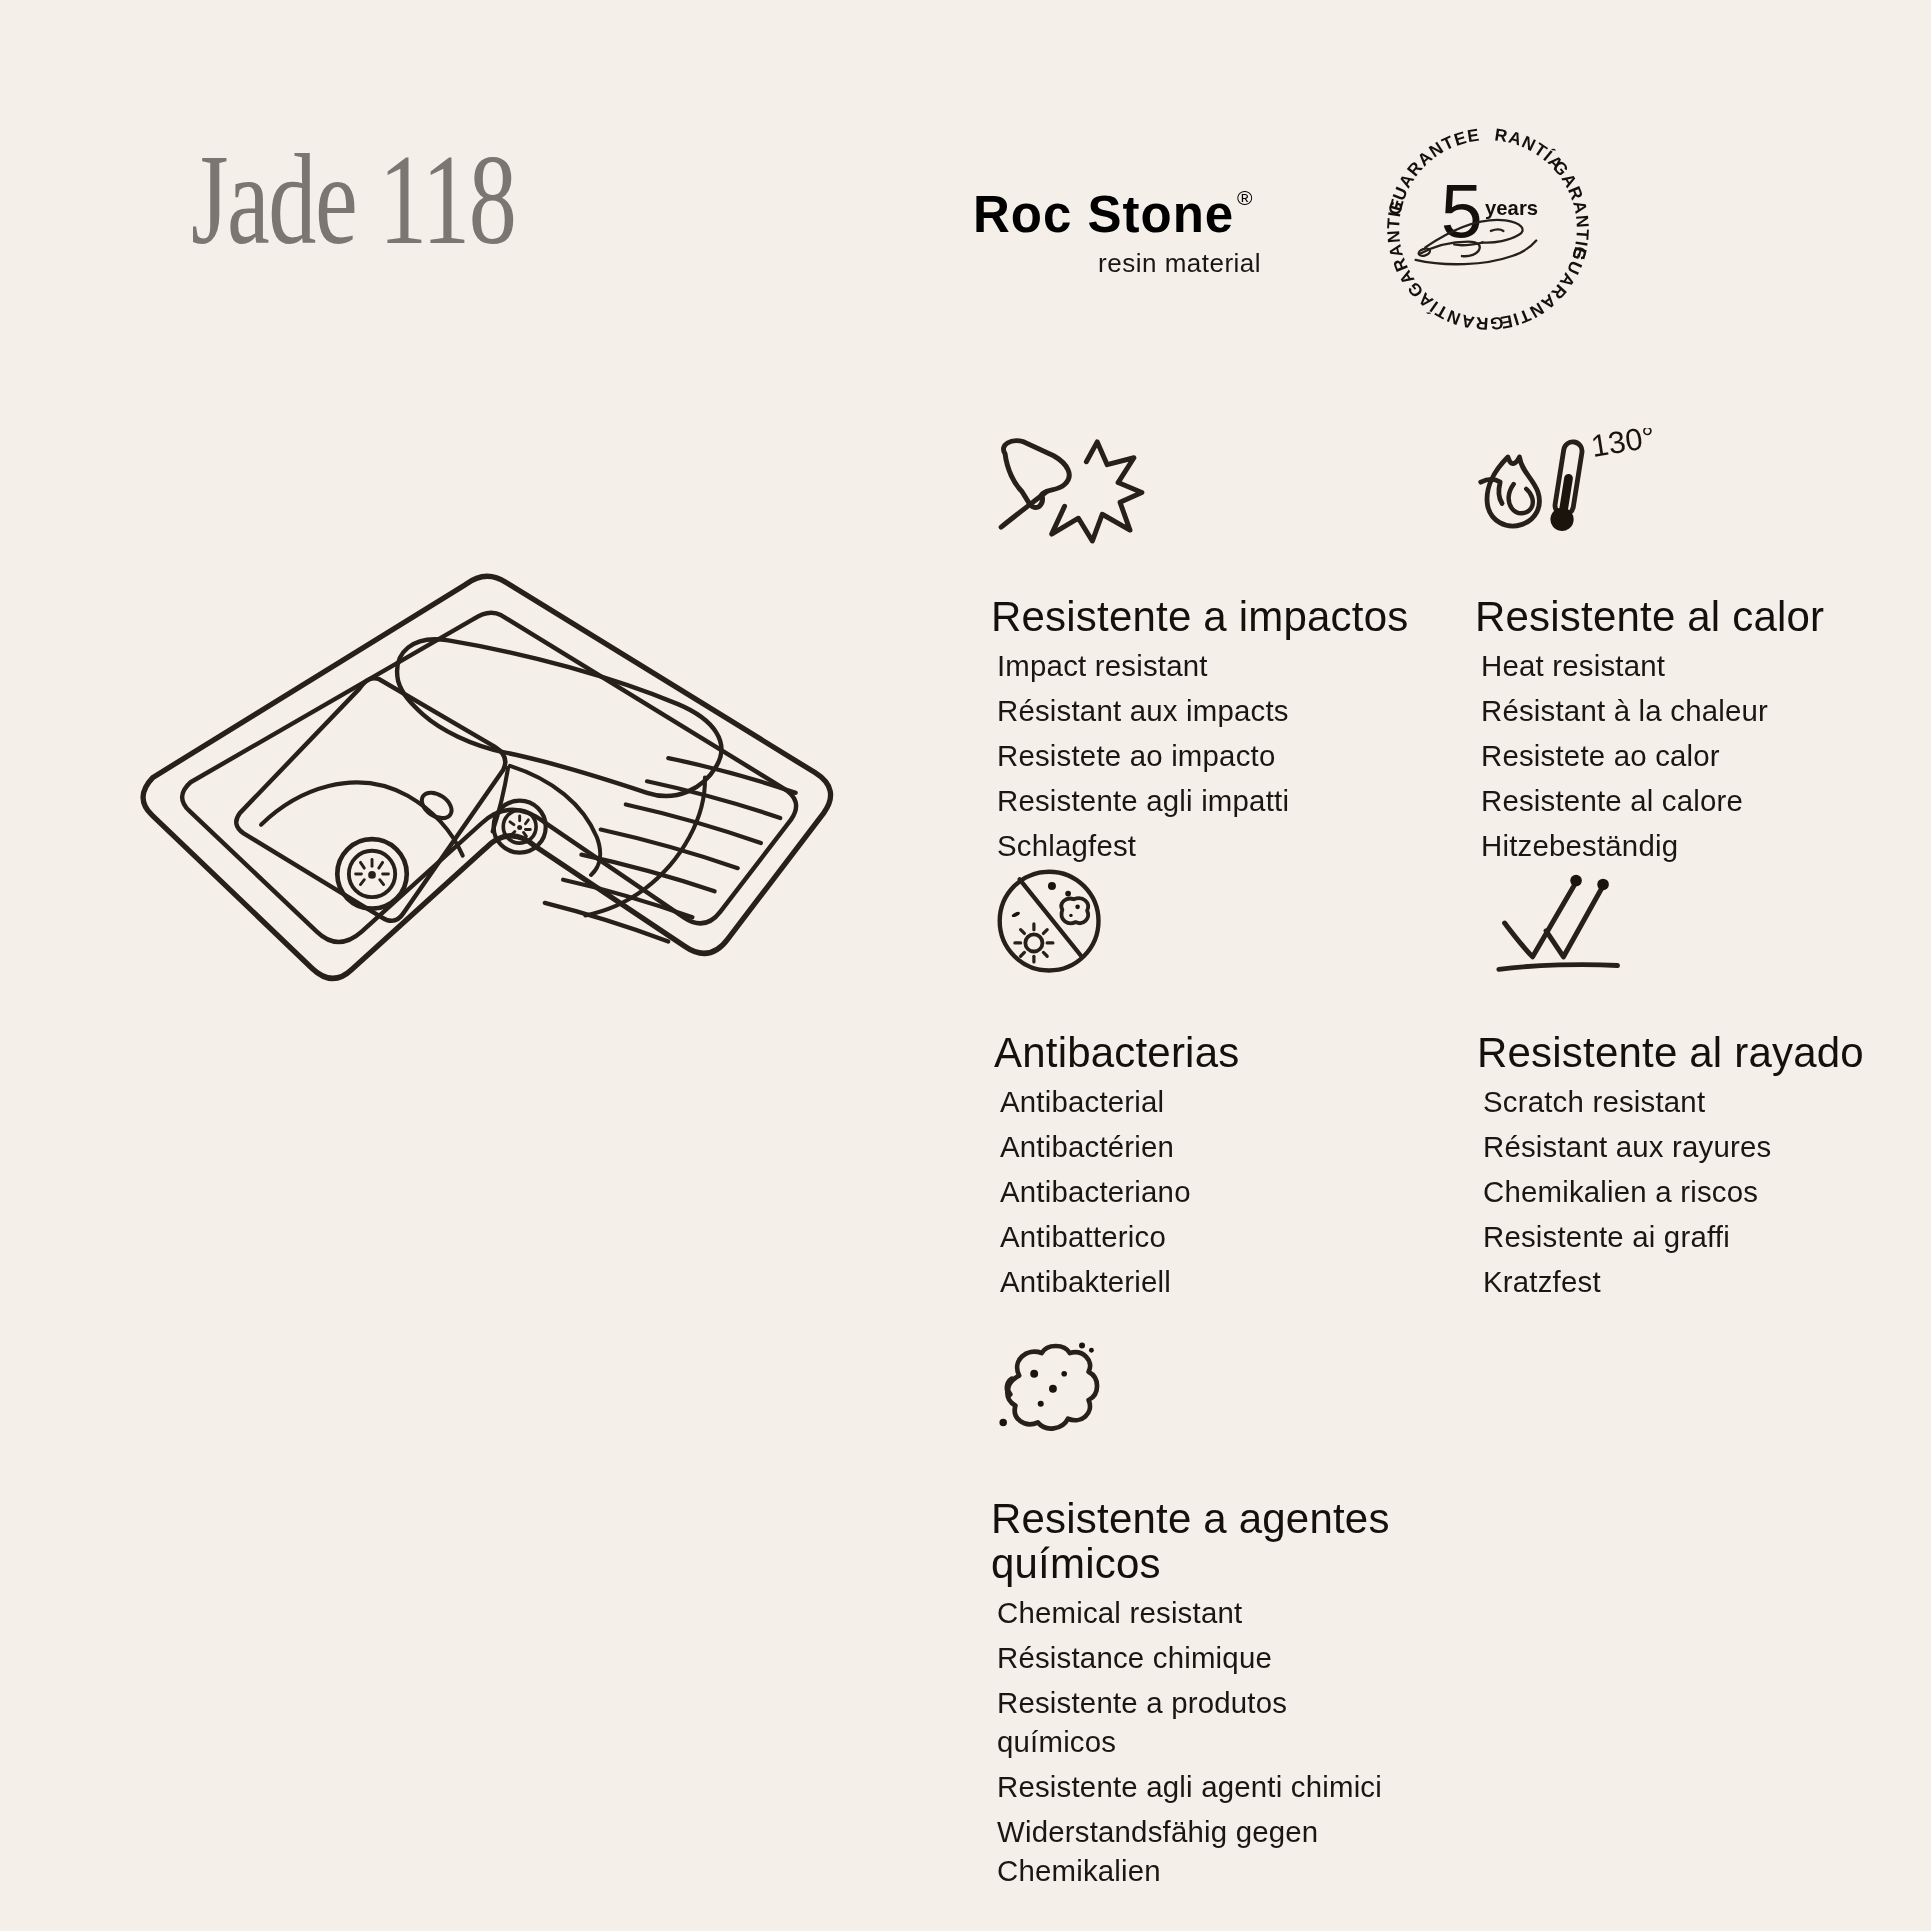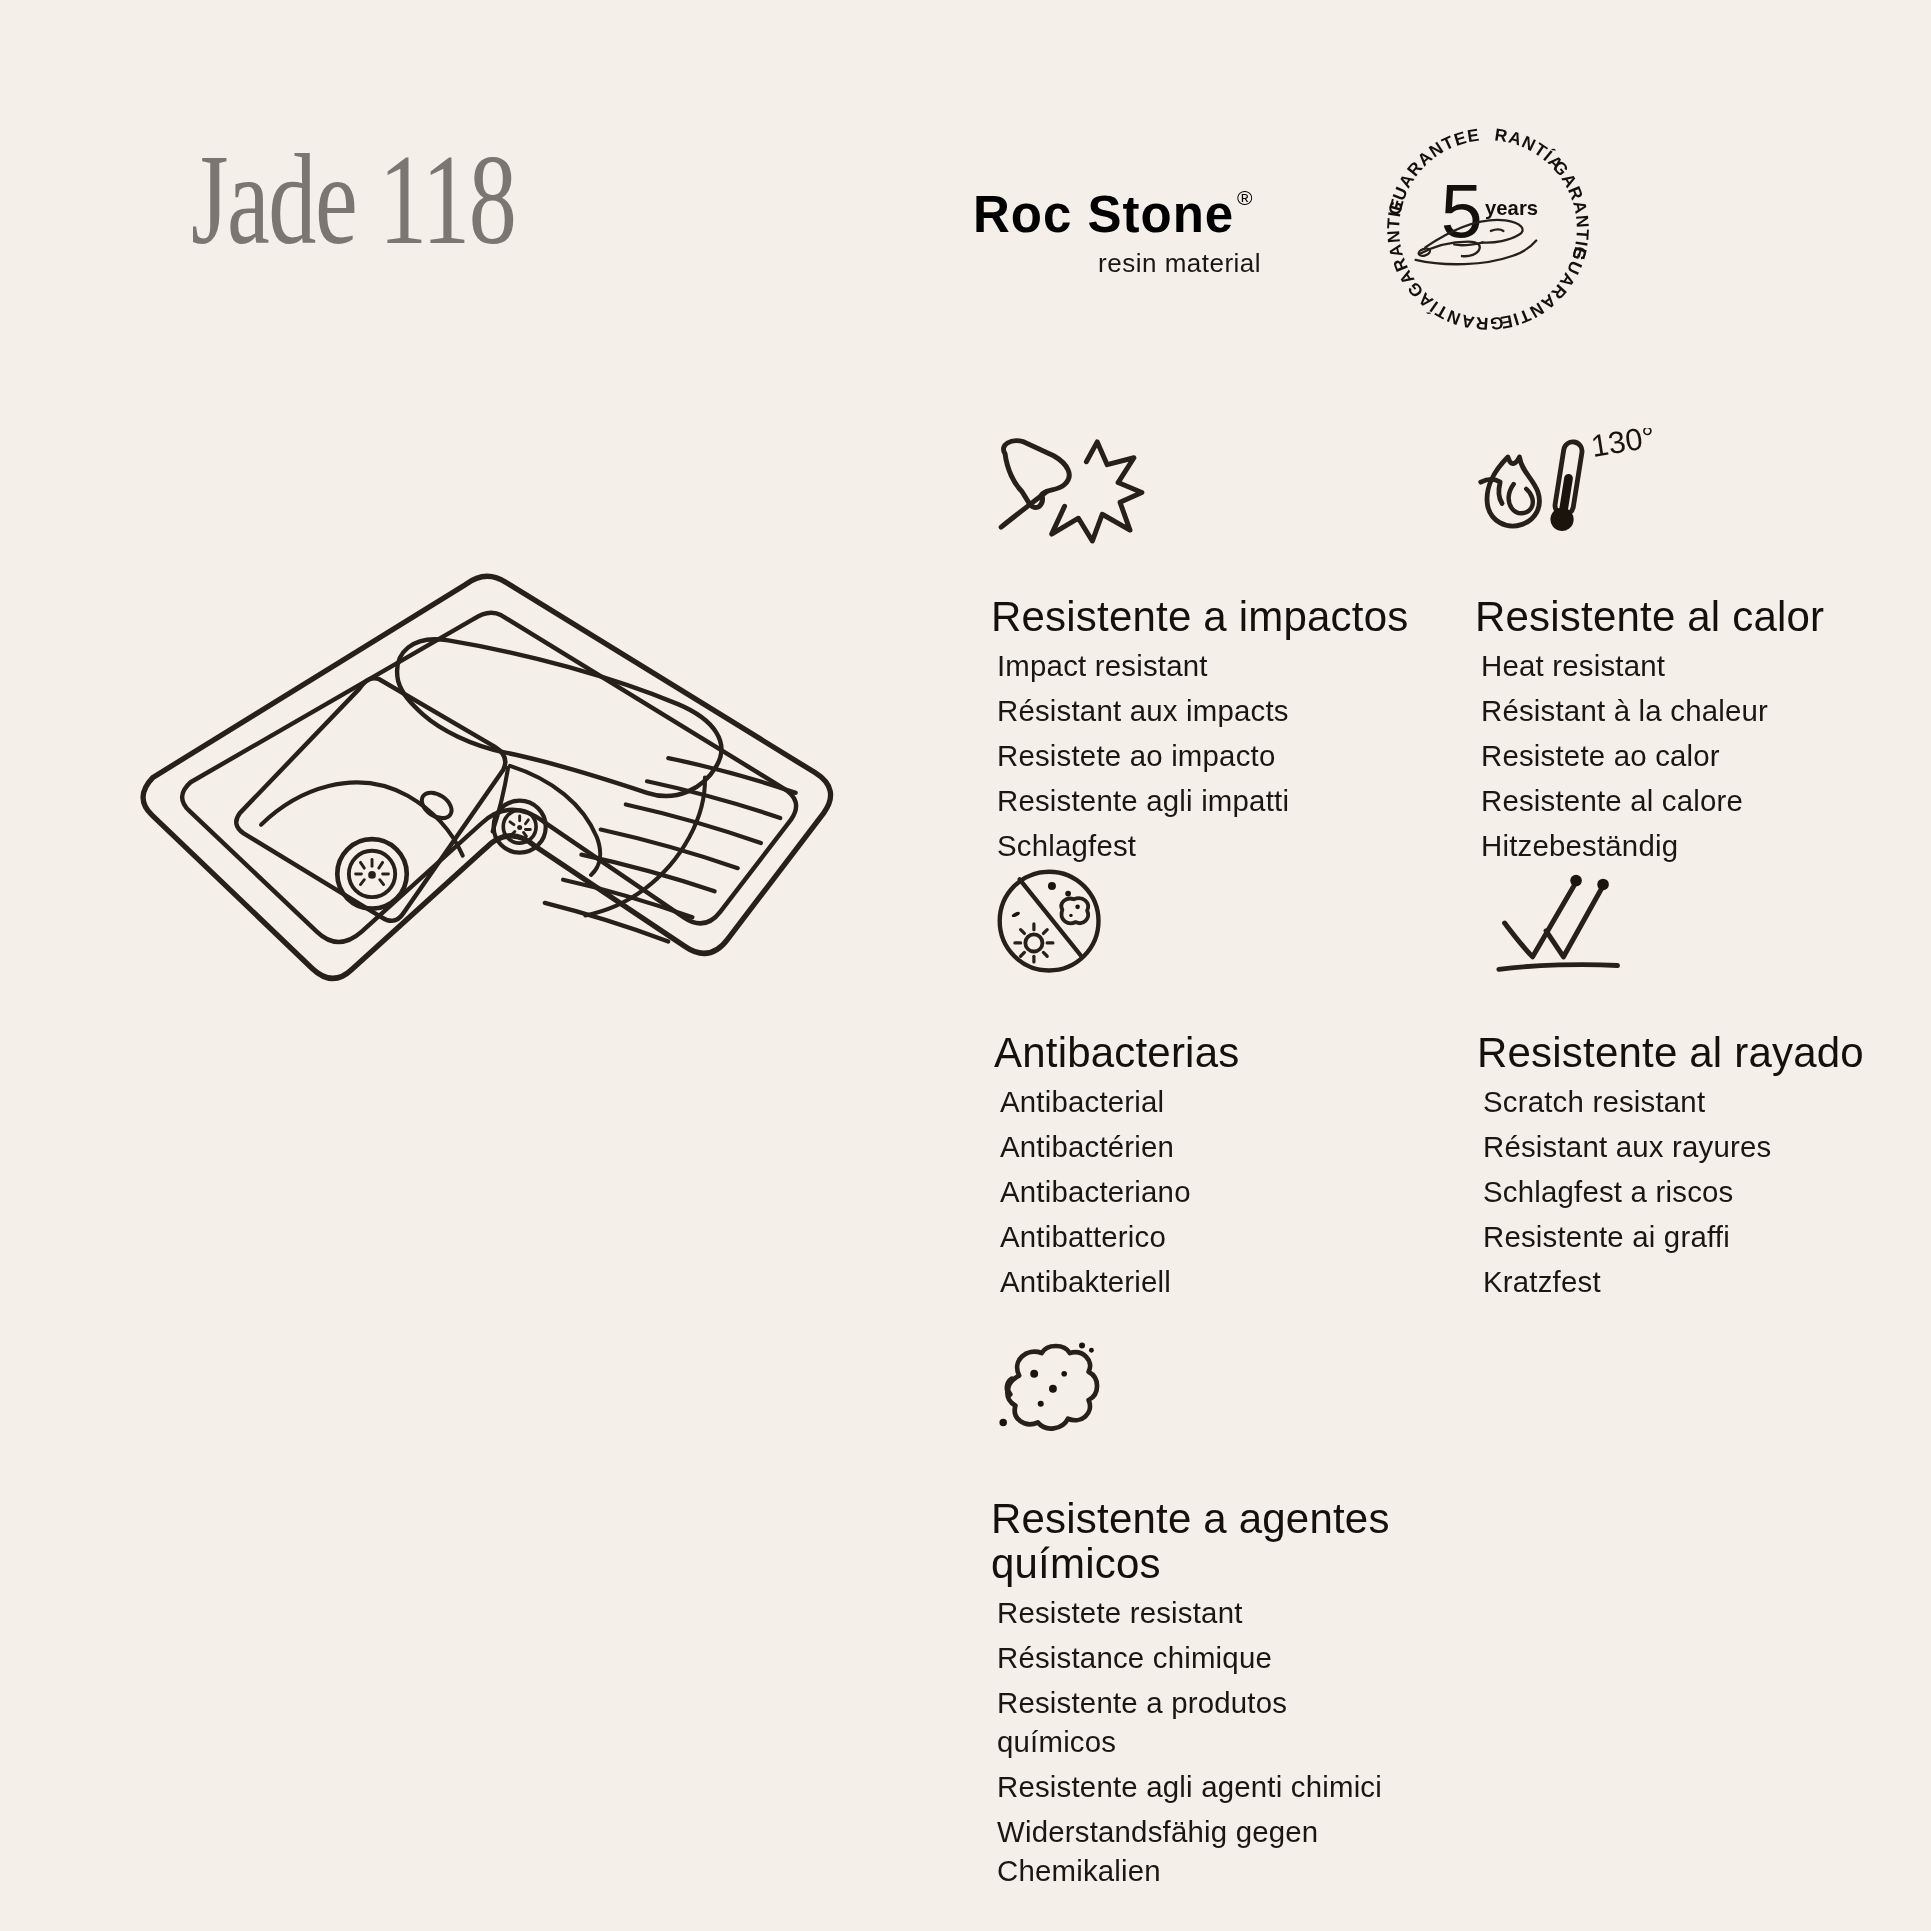--- a/index.html
+++ b/index.html
@@ -233,42 +233,42 @@
         <path class="ink" stroke-width="5.2" d="M 14 56 C 24 69 33 81 43 91 L 86 17"></path>
         <circle cx="88" cy="12" r="6" fill="#1b140d"></circle>
         <path class="ink" stroke-width="5.2" d="M 57 64 L 75 91 L 114 21"></path>
         <circle cx="116" cy="16" r="6" fill="#1b140d"></circle>
         <path class="ink" stroke-width="5" d="M 8 104 C 45 99 96 98 131 100"></path>
       </svg>
     </div>
     <h3>Resistente al rayado</h3>
     <p>Scratch resistant</p>
     <p>Résistant aux rayures</p>
-    <p>Schlagfest a riscos</p>
+    <p>Chemikalien a riscos</p>
     <p>Resistente ai graffi</p>
     <p>Kratzfest</p>
   </section>
 
   <section class="feature f-chemical">
     <div class="icon">
       <svg viewBox="0 0 130 115" width="122" height="108">
         <path class="ink" stroke-width="5" d="M 30 40 C 22 24 38 10 54 16 C 60 6 78 6 84 16 C 98 12 110 24 104 36 C 116 42 116 60 104 66 C 110 80 96 92 82 86 C 76 98 58 100 50 90 C 36 96 22 86 26 72 C 14 66 14 48 30 40 Z"></path>
         <circle cx="46" cy="38" r="4.2" fill="#1b140d"></circle>
         <circle cx="66" cy="54" r="4.2" fill="#1b140d"></circle>
         <circle cx="53" cy="70" r="3.2" fill="#1b140d"></circle>
         <circle cx="78" cy="38" r="3" fill="#1b140d"></circle>
         <circle cx="97" cy="8" r="3.2" fill="#1b140d"></circle>
         <circle cx="107" cy="13" r="2.6" fill="#1b140d"></circle>
         <circle cx="13" cy="90" r="4" fill="#1b140d"></circle>
         <path class="ink" stroke-width="6" d="M 22 44 A 11 11 0 0 0 20 60"></path>
       </svg>
     </div>
     <h3>Resistente a agentes
 químicos</h3>
-    <p>Resistete resistant</p>
+    <p>Chemical resistant</p>
     <p>Résistance chimique</p>
     <p>Resistente a produtos
 químicos</p>
     <p>Resistente agli agenti chimici</p>
     <p>Widerstandsfähig gegen
 Chemikalien</p>
   </section>
 
 </div>
 

